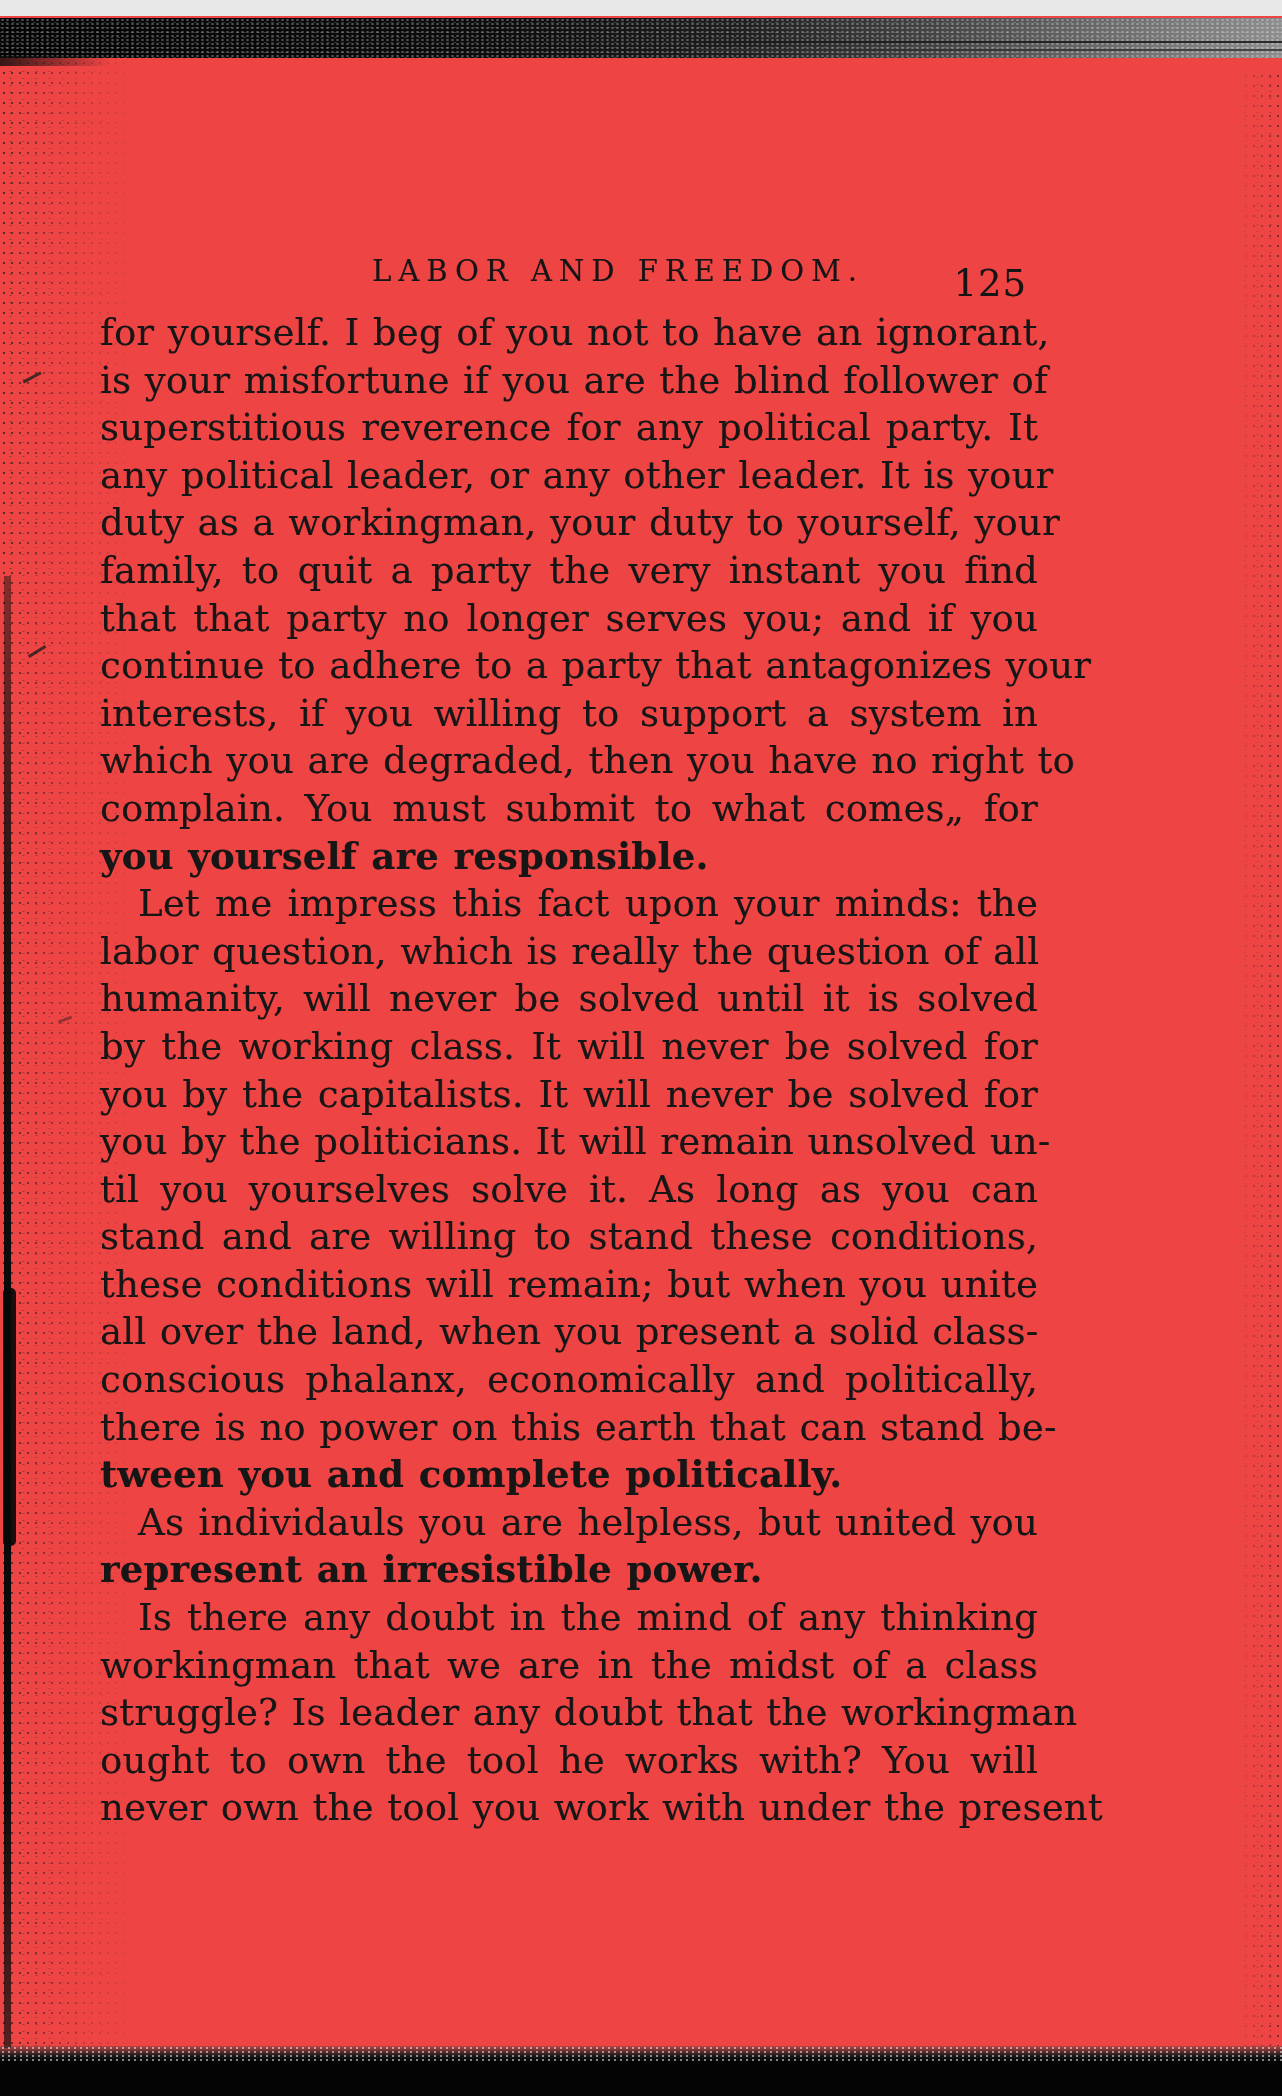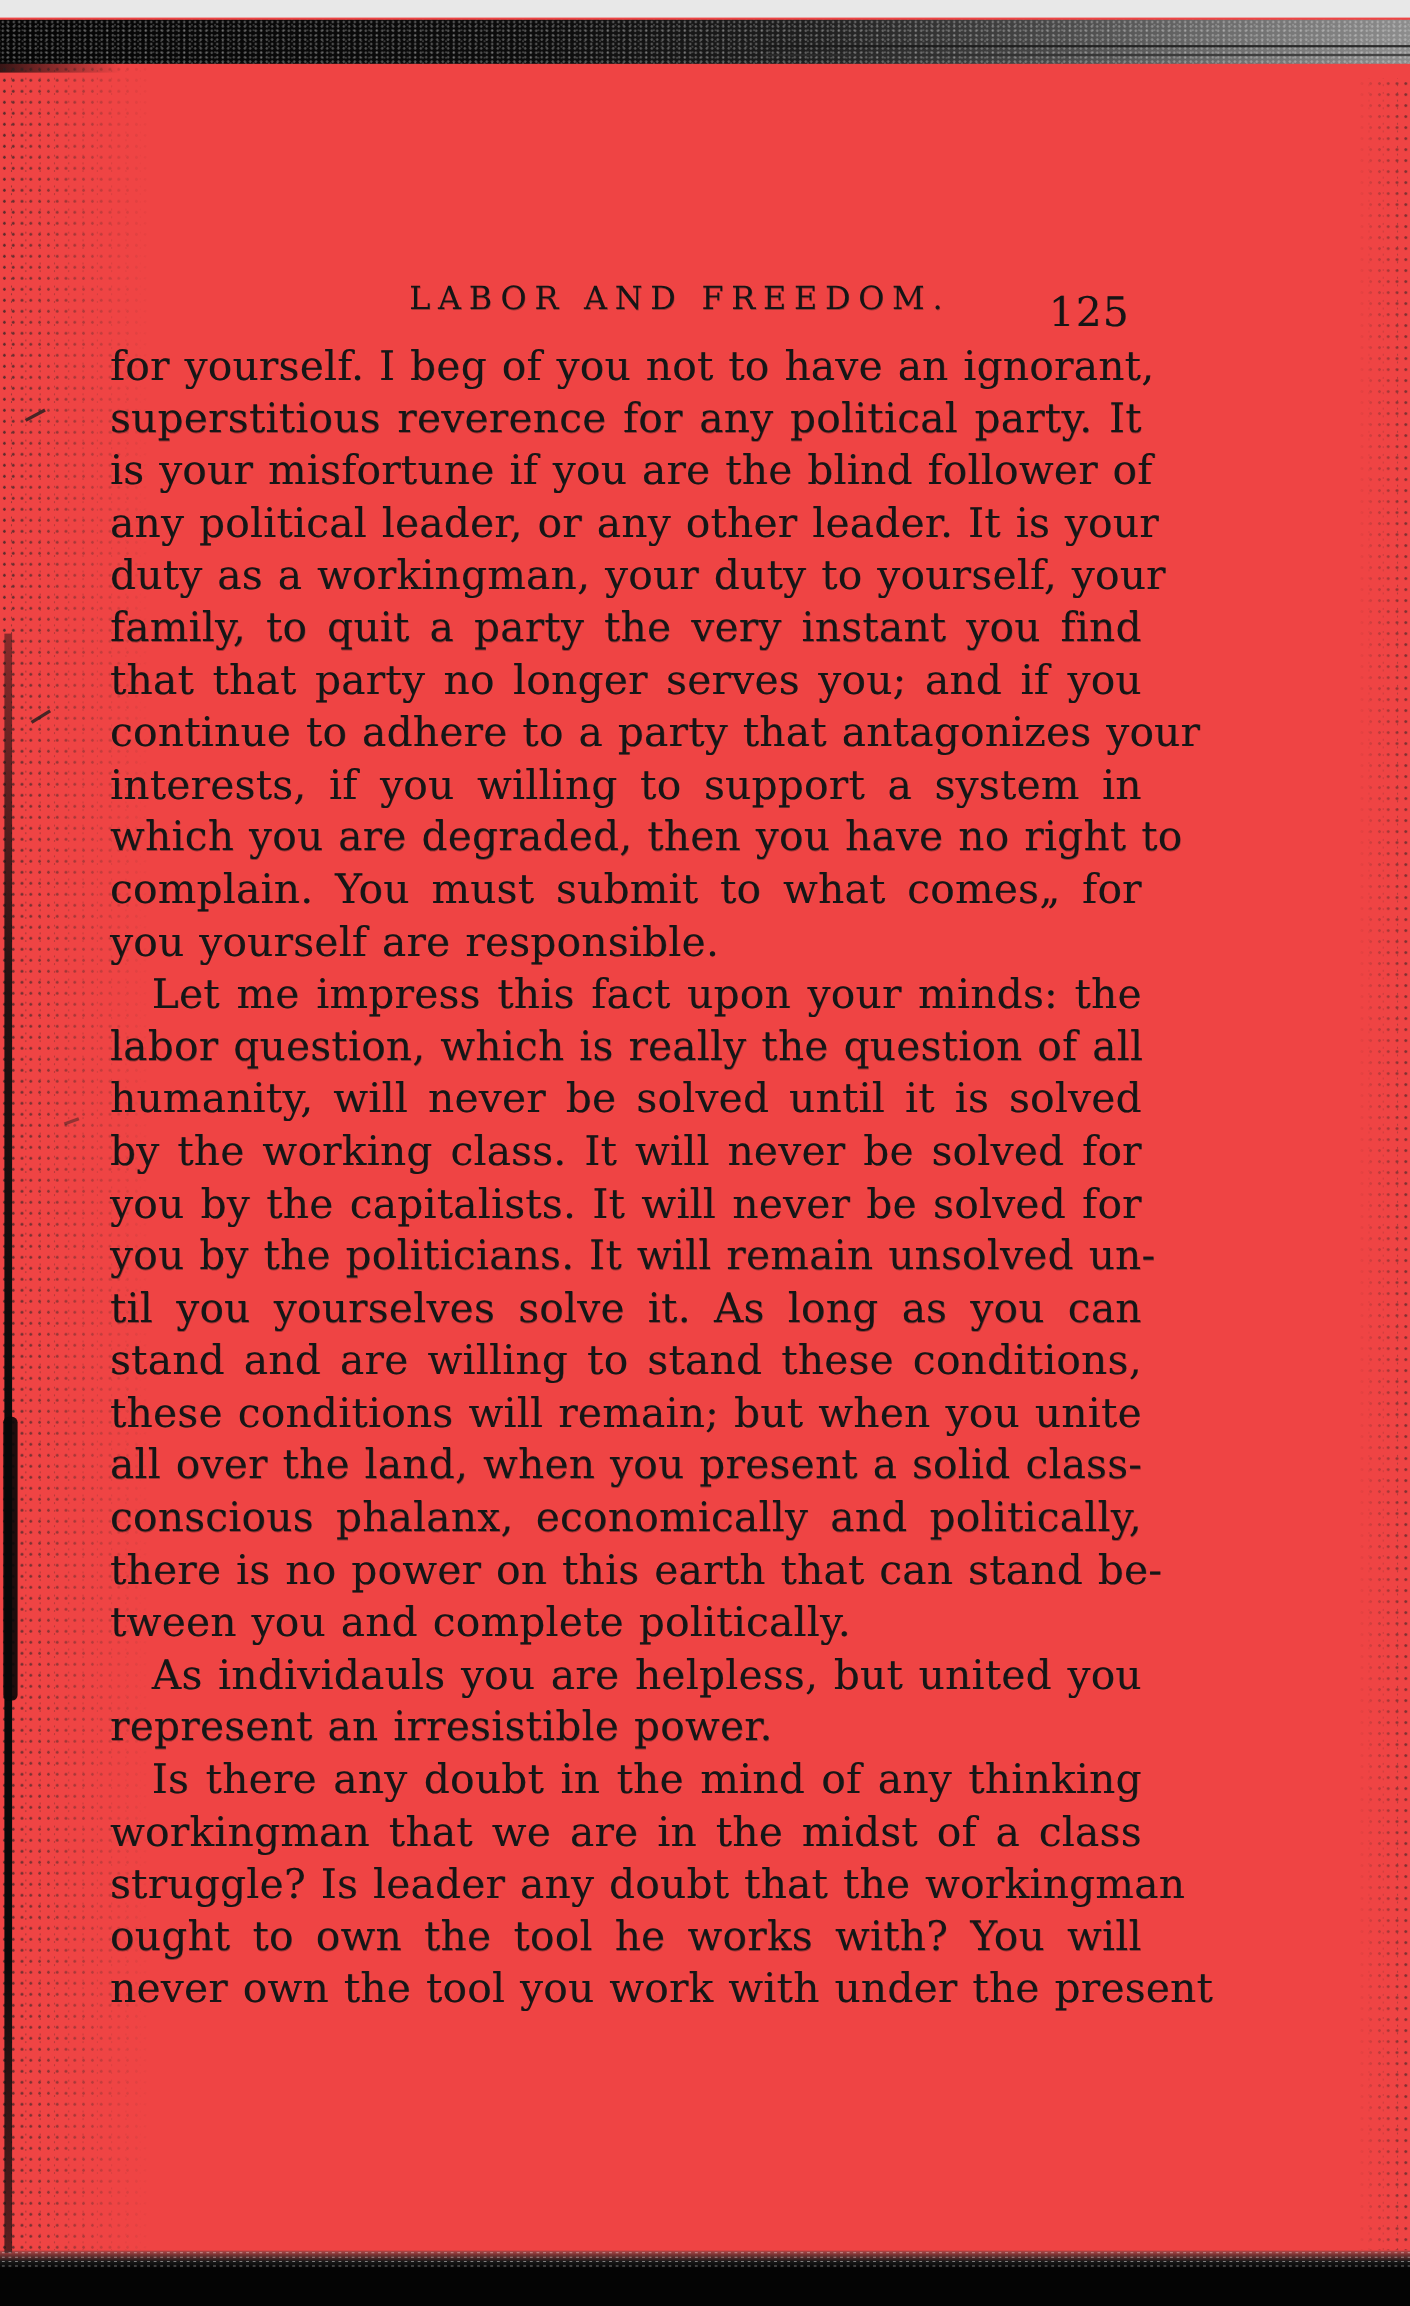--- a/index.html
+++ b/index.html
@@ -95,21 +95,21 @@
   
   .body-text{position:absolute;left:100px;top:293px;width:938px;color:#161616;}
   .line{
     font-size:37px;line-height:47.6px;
     text-align:justify;text-align-last:justify;
     letter-spacing:0.2px;word-spacing:1.5px;
     text-shadow:0.35px 0.35px 0 rgba(20,20,20,.38);
     white-space:nowrap;
   }
   .line.indent{text-indent:38px;}
-  .line.para-end{text-align-last:left;}
+  .line.para-end{text-align-last:left;font-weight:bold;}
 </style>
 </head>
 <body>
 
 <div class="page">
 
   <div class="top-band"></div>
 
   <div class="speckle speckle-left"></div>
   <div class="speckle speckle-right"></div>
@@ -120,22 +120,22 @@
   <div class="tick tick3"></div>
 
   <div class="header">
     <div class="header-title">LABOR AND FREEDOM.</div>
     <div class="page-number">125</div>
   </div>
 
   <div class="body-text">
 
   <div class="line">for yourself.  I beg of you not to have an ignorant,</div>
+      <div class="line">is your misfortune if you are the blind follower of</div>
       <div class="line">superstitious reverence for any political party.  It</div>
-      <div class="line">is your misfortune if you are the blind follower of</div>
       <div class="line">any political leader, or any other leader.  It is your</div>
       <div class="line">duty as a workingman, your duty to yourself, your</div>
       <div class="line">family, to quit a party the very instant you find</div>
       <div class="line">that that party no longer serves you; and if you</div>
       <div class="line">continue to adhere to a party that antagonizes your</div>
       <div class="line">interests, if you willing to support a system in</div>
       <div class="line">which you are degraded, then you have no right to</div>
       <div class="line">complain.  You must submit to what comes„ for</div>
       <div class="line para-end">you yourself are responsible.</div>
       <div class="line indent">Let me impress this fact upon your minds: the</div>

